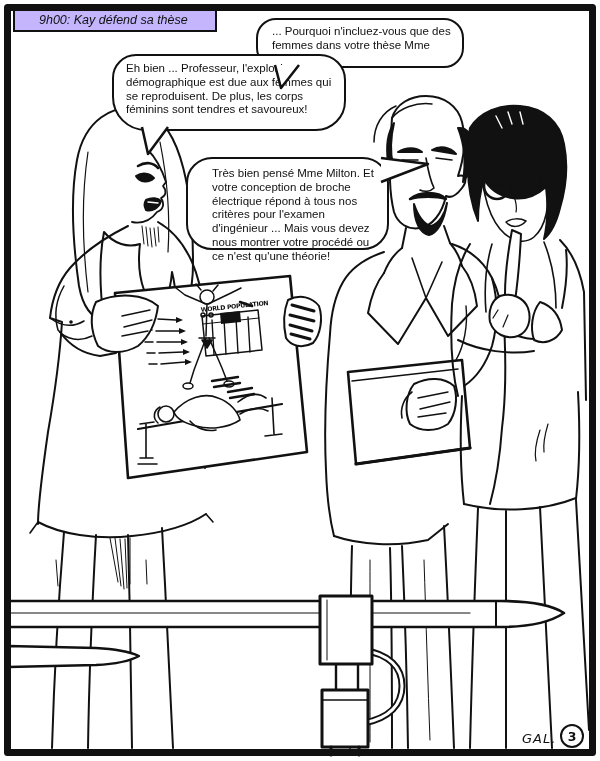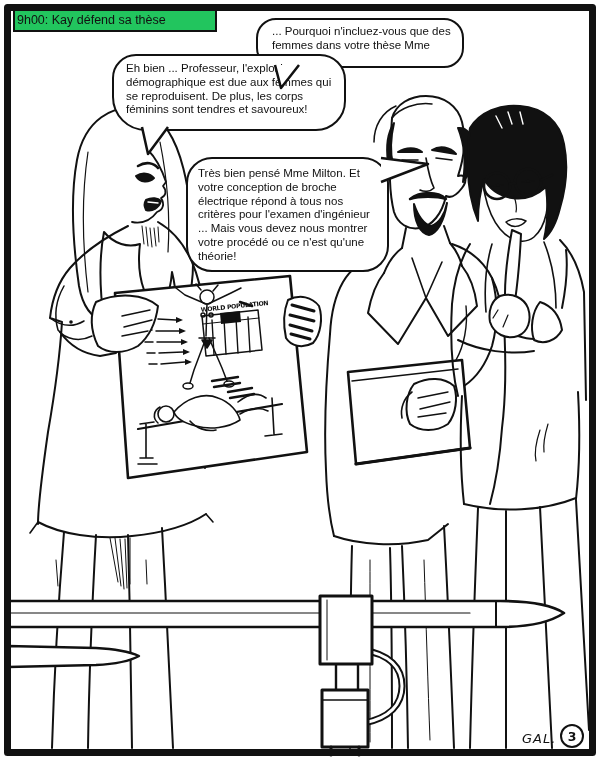--- a/index.html
+++ b/index.html
@@ -1,30 +1,30 @@
 <!DOCTYPE html>
 <html><head>
 <meta charset="utf-8">
 <style>
   html,body{margin:0;padding:0;background:#fff;}
   body{width:600px;height:761px;position:relative;overflow:hidden;
        font-family:"Liberation Sans",sans-serif;color:#111;}
   #art{position:absolute;left:0;top:0;z-index:1;}
   .caption-box{
     position:absolute;left:13px;top:9px;width:204px;height:23px;z-index:3;
-    background:#22c55e;border:2px solid #111;box-sizing:border-box;
-    font-size:12.5px;line-height:19px;padding-left:2px;white-space:nowrap;
+    background:#c4b5fd;border:2px solid #111;box-sizing:border-box;
+    font-size:12.5px;line-height:19px;padding-left:24px;white-space:nowrap;font-style:italic;
   }
   .bubble{
     position:absolute;z-index:2;background:#fff;border:2.5px solid #111;
     box-sizing:border-box;font-size:11.5px;line-height:1.2;color:#111;
   }
   .bubble-1{left:256px;top:18px;width:208px;height:50px;border-radius:20px;padding:5px 8px 4px 14px;}
   .bubble-2{left:112px;top:54px;width:234px;height:77px;border-radius:24px 26px 30px 34px;padding:6px 8px 4px 12px;}
-  .bubble-3{left:186px;top:157px;width:203px;height:115px;border-radius:26px;padding:8px 6px 6px 10px;}
+  .bubble-3{left:186px;top:157px;width:203px;height:93px;border-radius:26px;padding:8px 6px 6px 24px;}
   .tail{position:absolute;z-index:3;}
   .t1{left:272px;top:64px;}
   .t2{left:138px;top:126px;}
   .t3{left:380px;top:150px;}
 </style>
 </head>
 <body>
 
 <svg id="art" width="600" height="761" viewBox="0 0 600 761">
   <g stroke="#111" fill="none" stroke-width="2" stroke-linecap="round" stroke-linejoin="round">

